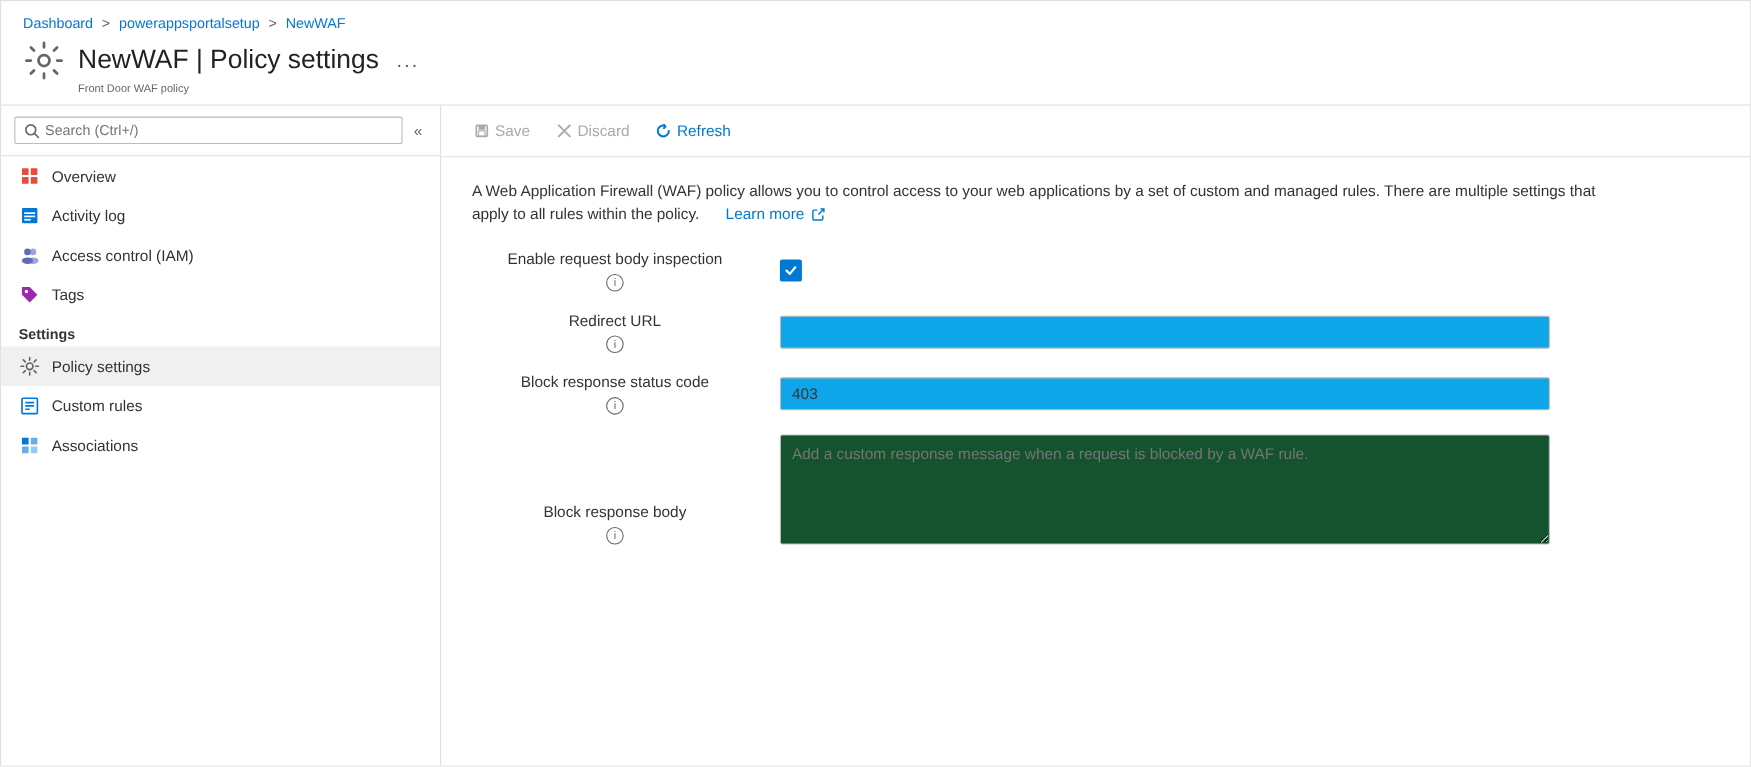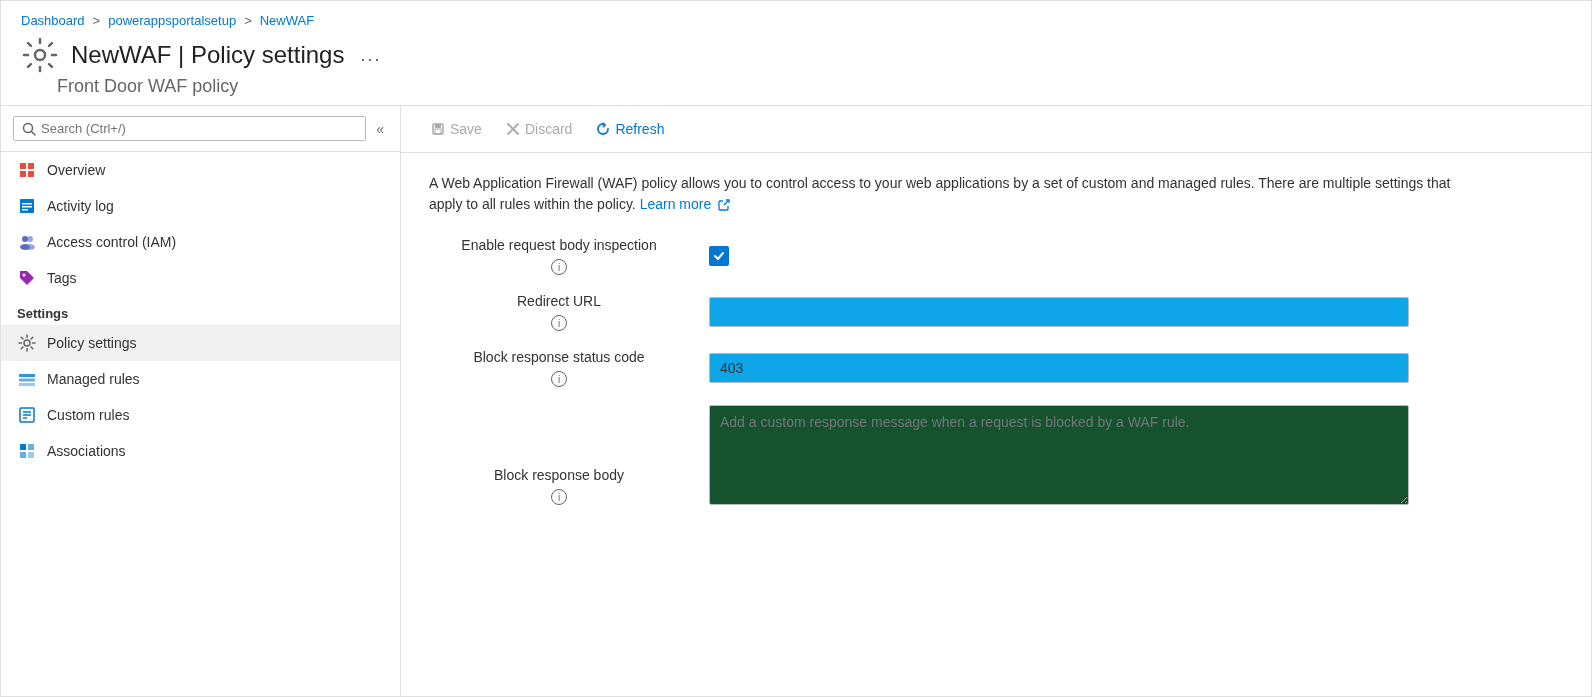--- a/index.html
+++ b/index.html
@@ -55,23 +55,23 @@
       color: #222;
     }
     .ellipsis-btn {
       font-size: 18px;
       color: #555;
       cursor: pointer;
       margin-left: 4px;
       letter-spacing: 2px;
     }
     .subtitle {
-      font-size: 18px;
+      font-size: 10px;
       color: #666;
-      margin-left: 36px;
+      margin-left: 50px;
       margin-top: 2px;
     }
     
     .main-layout {
       display: flex;
       flex: 1;
       overflow: hidden;
     }
     
     .sidebar {
@@ -177,20 +177,21 @@
     .description-text {
       font-size: 14px;
       color: #333;
       max-width: 1050px;
       margin-bottom: 22px;
       line-height: 1.5;
     }
     .description-text a {
       color: #0078d4;
       text-decoration: none;
+      margin-left: 20px;
     }
     .form-row {
       display: flex;
       align-items: center;
       gap: 20px;
       margin-bottom: 18px;
     }
     .form-label {
       display: flex;
       align-items: center;
@@ -348,30 +349,20 @@
           <svg width="18" height="18" viewBox="0 0 18 18">
             <circle cx="9" cy="9" r="3" stroke="#666" stroke-width="1.5" fill="none"></circle>
             <path d="M9 1v2.5M9 14.5V17M1 9h2.5M14.5 9H17M3.2 3.2l1.8 1.8M13 13l1.8 1.8M3.2 14.8l1.8-1.8M13 5l1.8-1.8" stroke="#666" stroke-width="1.5" stroke-linecap="round"></path>
           </svg>
         </div>
         <span>Policy settings</span>
       </div>
       <div class="nav-item">
         <div class="nav-icon">
           <svg width="18" height="18" viewBox="0 0 18 18">
-            <rect x="1" y="4" width="16" height="3" rx="0.5" fill="#0078d4" opacity="0.8"></rect>
-            <rect x="1" y="8.5" width="16" height="3" rx="0.5" fill="#0078d4" opacity="0.6"></rect>
-            <rect x="1" y="13" width="16" height="3" rx="0.5" fill="#0078d4" opacity="0.4"></rect>
-          </svg>
-        </div>
-        <span>Managed rules</span>
-      </div>
-      <div class="nav-item">
-        <div class="nav-icon">
-          <svg width="18" height="18" viewBox="0 0 18 18">
             <rect x="2" y="2" width="14" height="14" rx="1" stroke="#0078d4" stroke-width="1.5" fill="none"></rect>
             <line x1="5" y1="6" x2="13" y2="6" stroke="#0078d4" stroke-width="1.5"></line>
             <line x1="5" y1="9" x2="13" y2="9" stroke="#0078d4" stroke-width="1.5"></line>
             <line x1="5" y1="12" x2="9" y2="12" stroke="#0078d4" stroke-width="1.5"></line>
           </svg>
         </div>
         <span>Custom rules</span>
       </div>
       <div class="nav-item">
         <div class="nav-icon">

